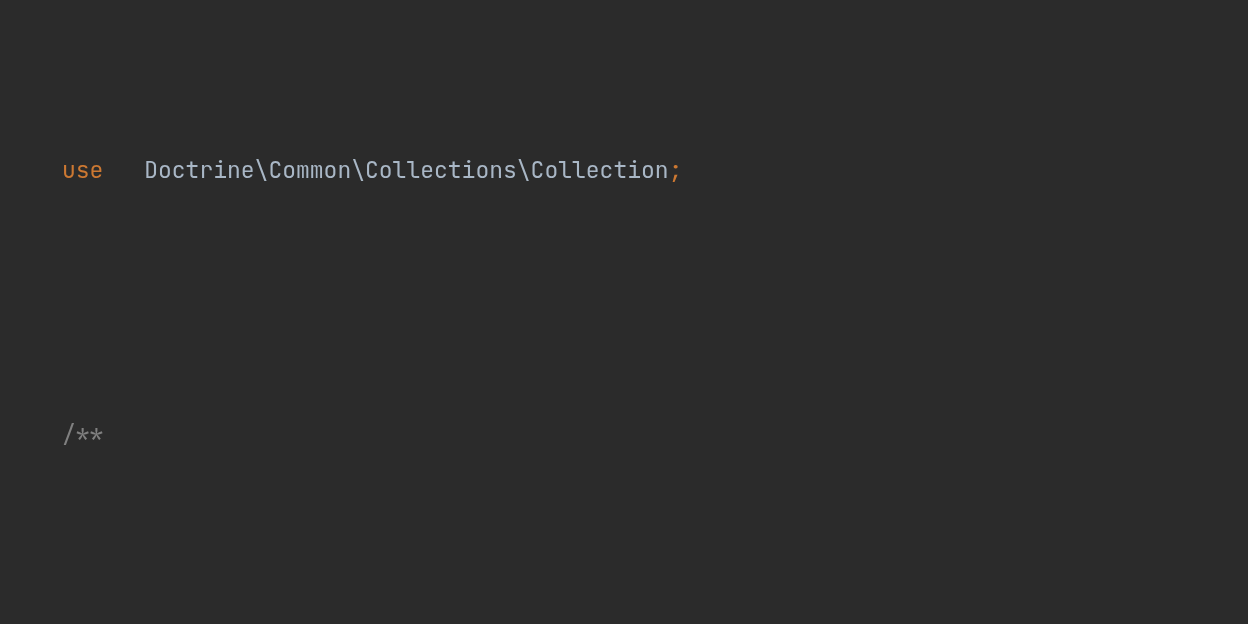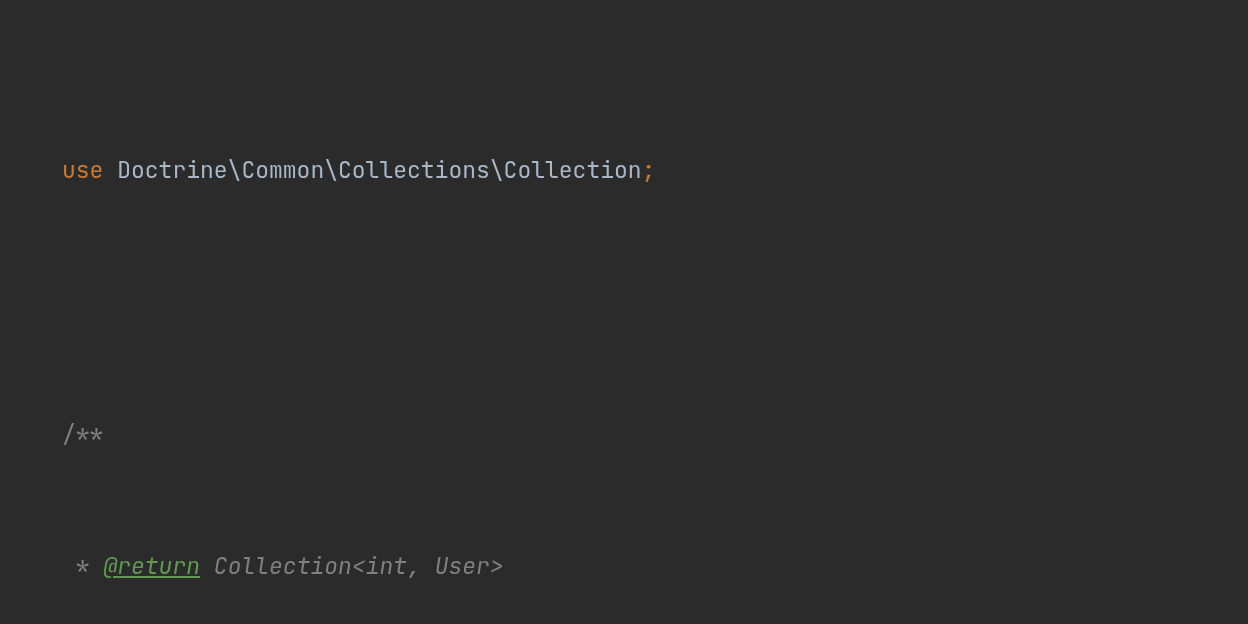--- a/index.html
+++ b/index.html
@@ -19,31 +19,30 @@
     color: #a9b7c6;
     font-variant-ligatures: none;
     white-space: pre;
   }
   .line {
     padding-left: 62px;
     height: 44px;
     position: relative;
   }
   .kw { color: #cc7832; margin-top: 48px; }
-  .ns { color: #a9b7c6; }
+  .ns { color: #a9b7c6; margin-left: 27px; }
   .punct { color: #cc7832; }
   .comment { color: #808080; }
   .doc-tag { color: #629755; font-style: italic; text-decoration: underline; }
   .doc-type { color: #808080; font-style: italic; }
 </style>
 </head>
 <body>
 
 <div class="editor">
   <div class="line"><span class="kw">use</span><span> </span><span class="ns">Doctrine\Common\Collections\Collection</span><span class="punct">;</span></div>
   <div class="line"></div>
   <div class="line"><span class="comment">/**</span></div>
-  <div class="line"><span class="comment"> * </span><span class="doc-tag">@return</span><span class="doc-type"> </span><span class="doc-type">Collection&lt;int, User&gt;</span></div>
   
   
   
   
 </div>
 
 </body></html>

